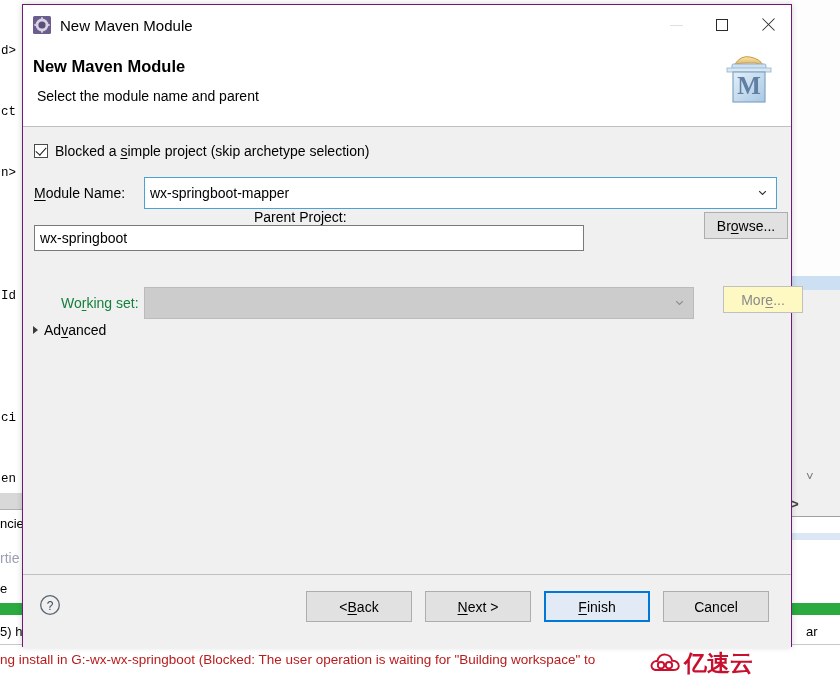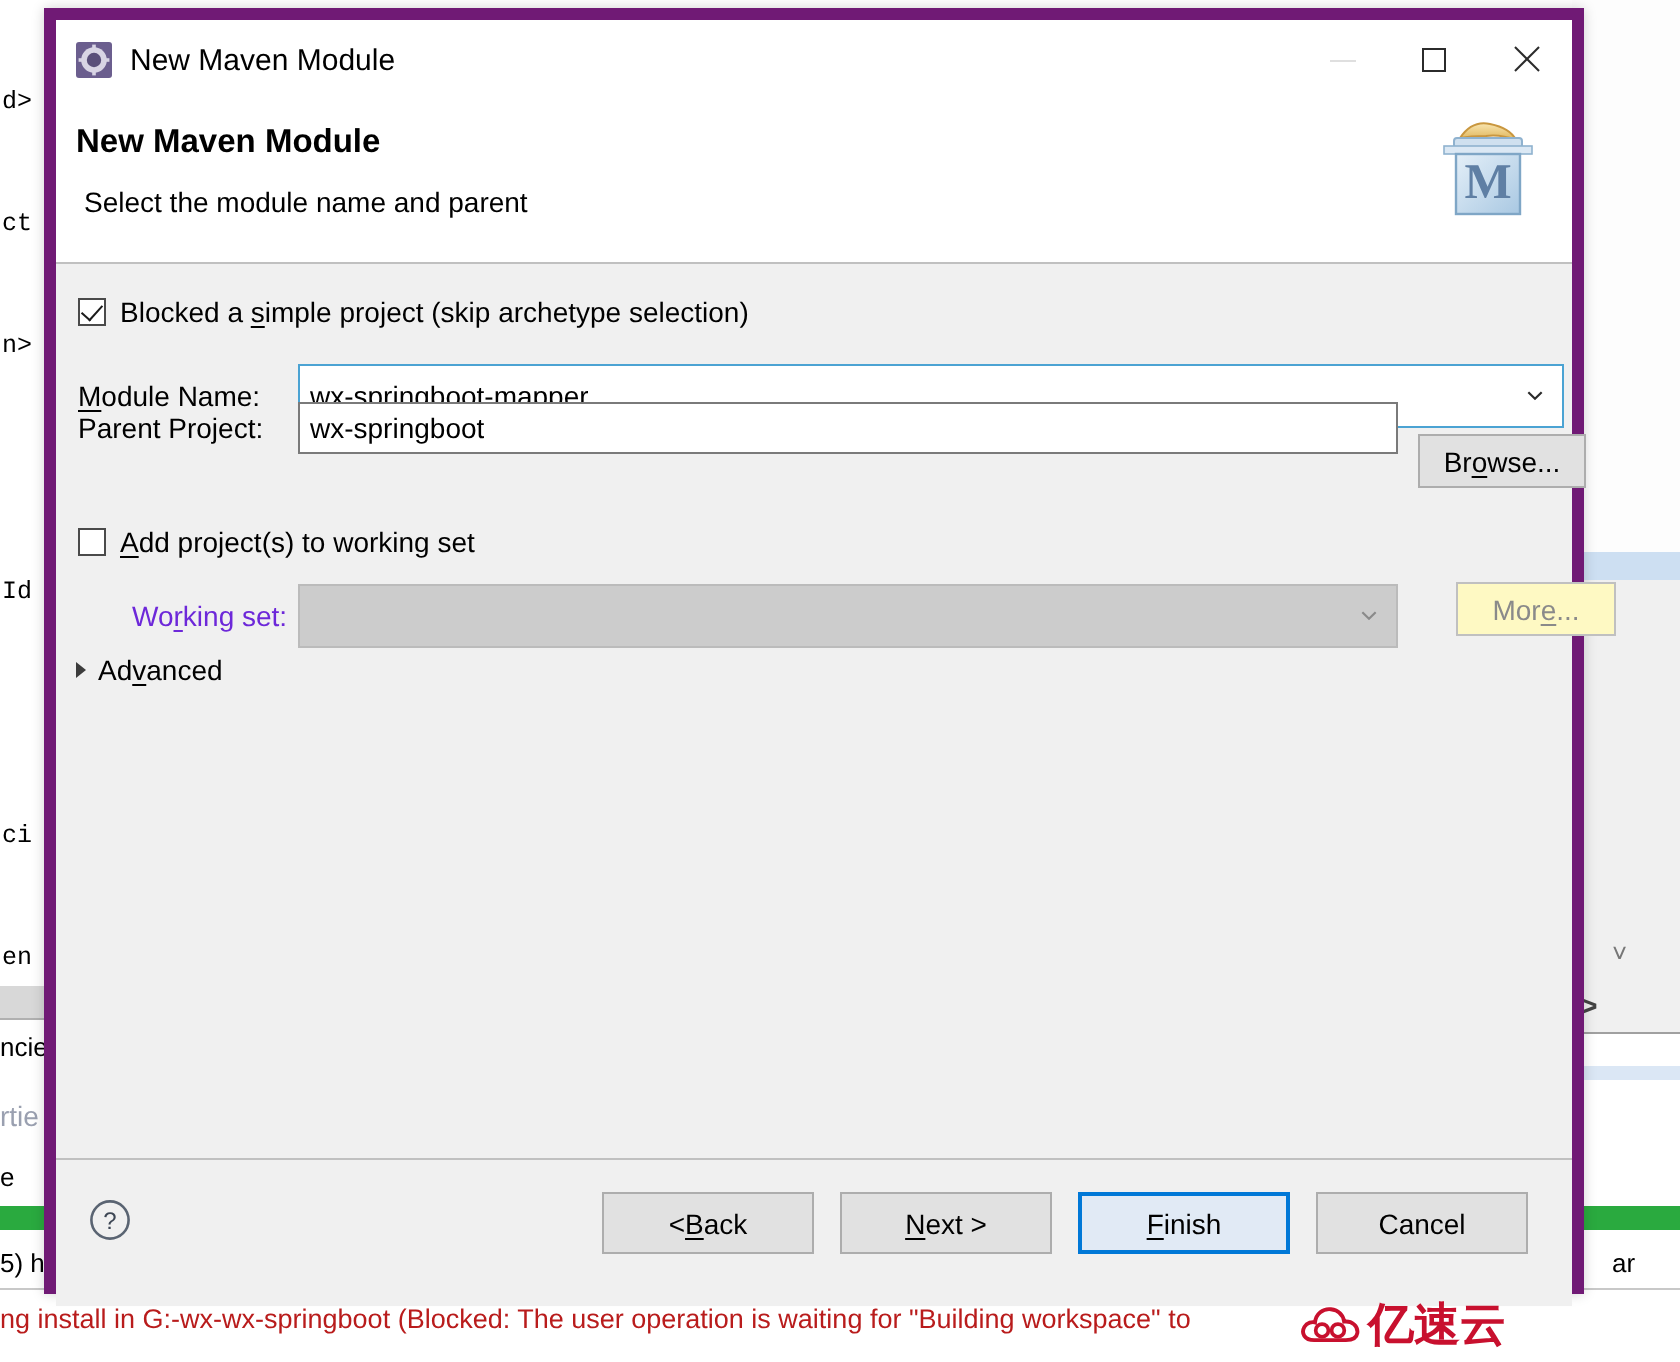--- a/index.html
+++ b/index.html
@@ -167,21 +167,21 @@
     letter-spacing: 0px;
     line-height: 26px;
   }
 
   
   #dialog {
     position: absolute;
     left: 22px; top: 4px;
     width: 770px; height: 643px;
     background: #f0f0f0;
-    border: 6px solid #701a75;
+    border: 1px solid #701a75;
     box-sizing: border-box;
     z-index: 40;
     box-shadow: 0 0 6px rgba(0,0,0,0.18);
   }
 
   
   .titlebar {
     position: relative;
     height: 40px;
     background: #ffffff;
@@ -309,24 +309,24 @@
     position: absolute;
     display: flex;
     align-items: center;
     left: 11px;
   }
   .field-label {
     font-size: 14px;
     color: #000;
     white-space: nowrap;
   }
-  .field-label.disabled { color: #6d28d9; }
+  .field-label.disabled { color: #15803d; }
 
   .row-module { top: 50px; }
-  .row-parent { top: 69px; }
+  .row-parent { top: 82px; flex-direction: column; }
   .row-ws     { top: 160px; }
 
   .lbl-module { width: 110px; }
   .lbl-parent { width: 110px; }
   .lbl-ws     { width: 110px; padding-left: 27px; box-sizing: border-box; }
 
   .combo {
     width: 633px; height: 32px;
     background: #ffffff;
     border: 1px solid #4ba3d3;
@@ -572,24 +572,20 @@
       <div class="textfield">
         <div class="val">wx-springboot</div>
       </div>
     </div>
     <div class="btn btn-browse">
         <span>Br</span>
         <u>o</u>
         <span>wse...</span>
       </div>
 
-    <div class="row-check-ws">
-      <div class="cb"></div>
-      <div class="cb-label"><u>A</u><span>dd project(s) to working set</span></div>
-    </div>
 
     <div class="field-row row-ws">
       <div class="field-label disabled lbl-ws"><span>Wo</span><u>r</u><span>king set:</span></div>
       <div class="combo disabled" style="width:550px;">
         <div class="val"></div>
         <svg class="chev" viewBox="0 0 10 6">
           <path d="M1 1 L5 5 L9 1" fill="none" stroke="#8a8a8a" stroke-width="1.3"></path>
         </svg>
       </div>
     </div>

